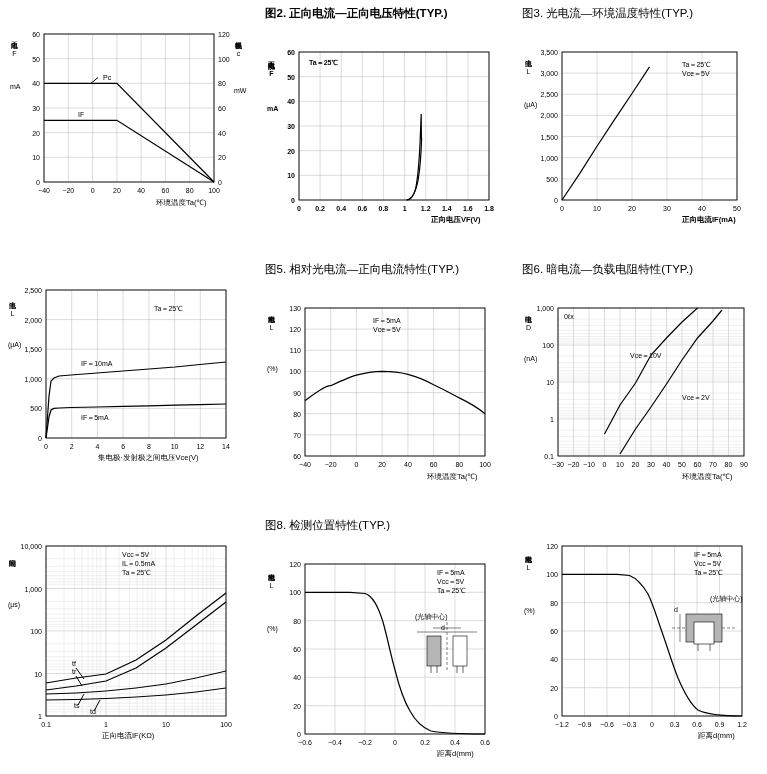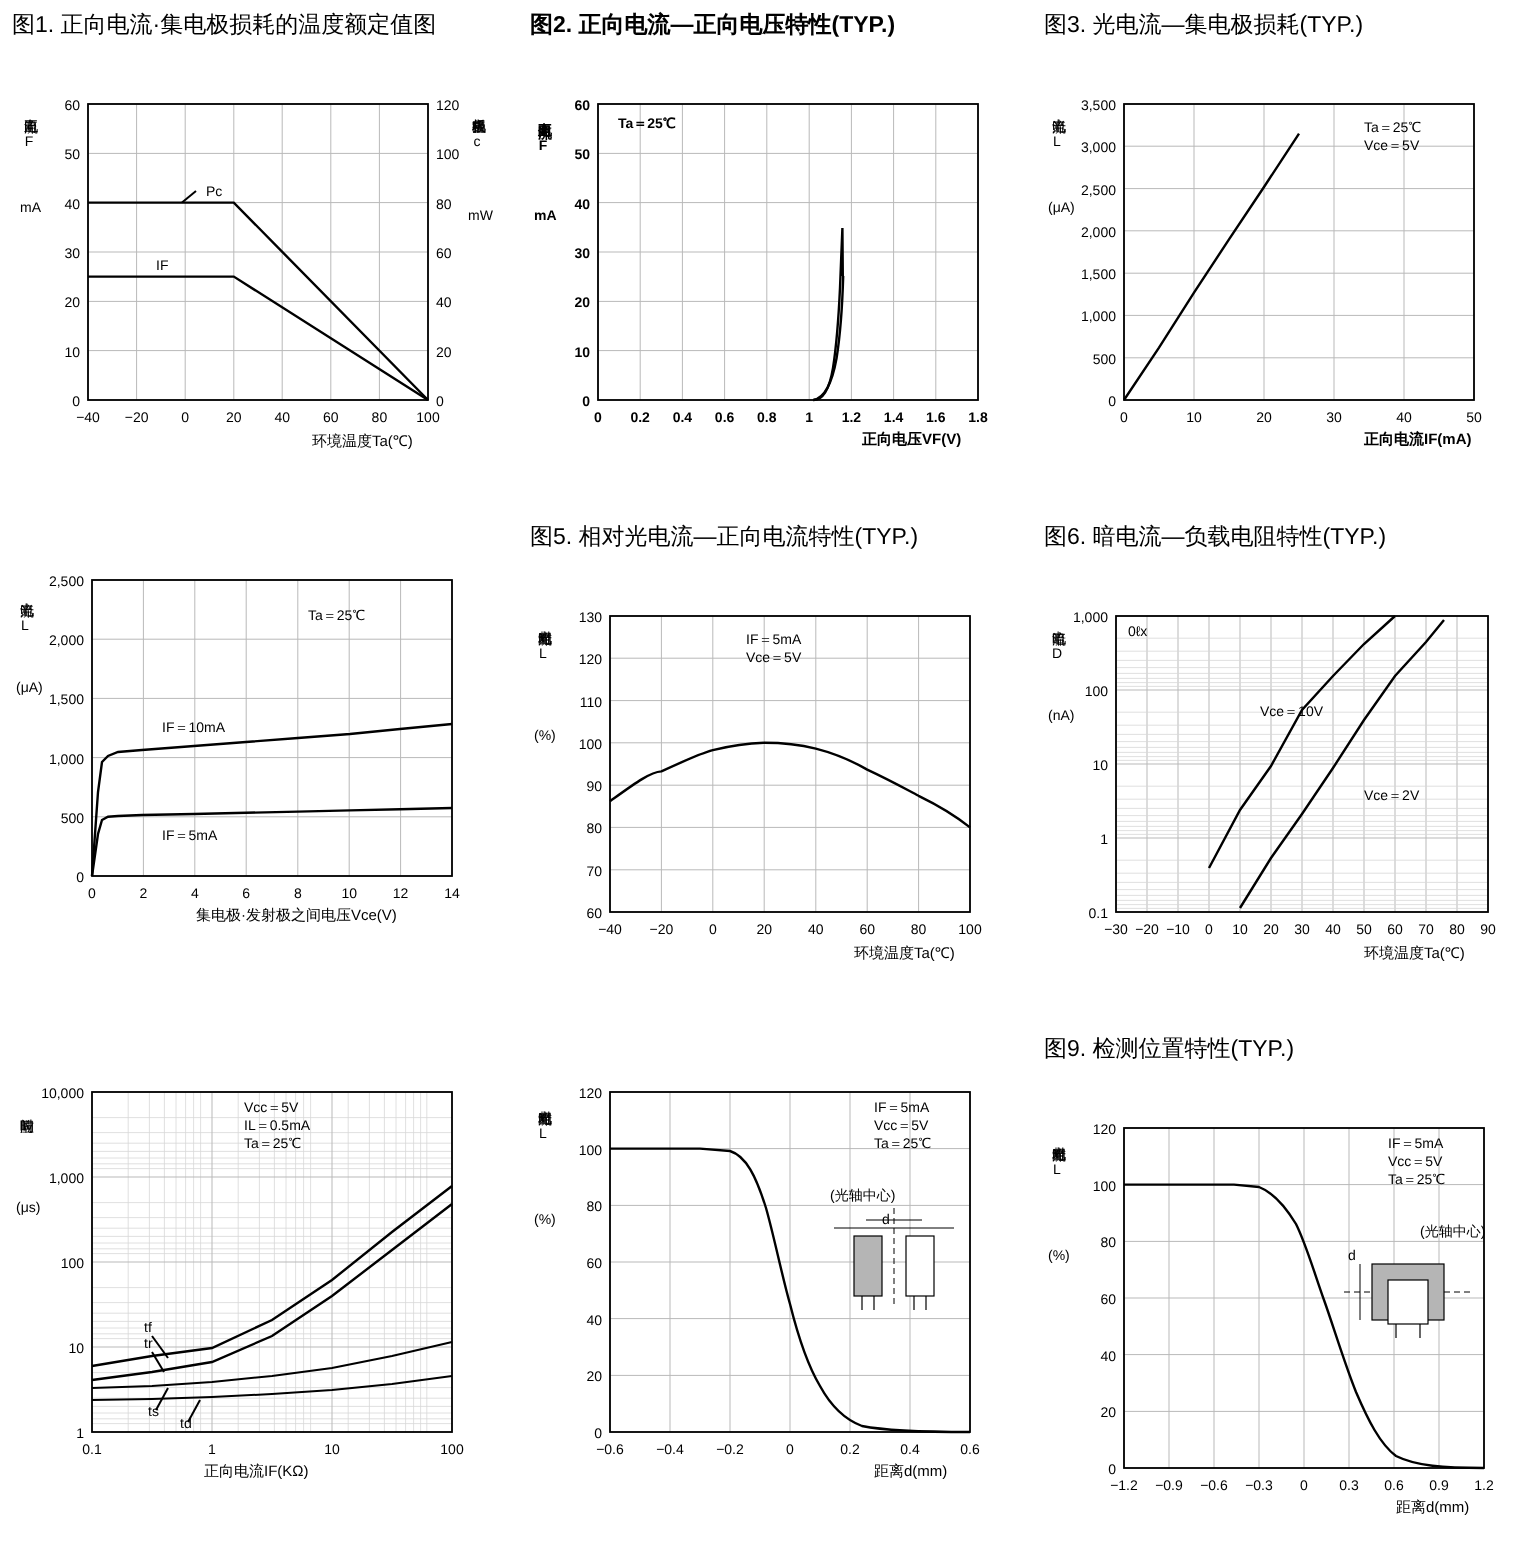--- a/index.html
+++ b/index.html
@@ -18,21 +18,20 @@
   .axis{stroke:#000;stroke-width:.9;fill:none;}
   .curve{stroke:#000;stroke-width:1.2;fill:none;}
   .curve2{stroke:#000;stroke-width:1.0;fill:none;}
 </style>
 </head>
 <body>
 
 <div class="sheet">
 
   <div class="fig" style="left:6px;top:6px;">
-    <div class="fig-title">图1. 正向电流·集电极损耗的温度额定值图</div>
     <div class="plot-wrap">
       <svg width="245" height="208" viewBox="0 0 245 208">
         <rect x="38" y="28" width="170" height="148" fill="#fff" stroke="none"></rect>
 
         <g class="grid">
           <line x1="38" y1="28" x2="38" y2="176"></line>
           <line x1="62.3" y1="28" x2="62.3" y2="176"></line>
           <line x1="86.6" y1="28" x2="86.6" y2="176"></line>
           <line x1="110.9" y1="28" x2="110.9" y2="176"></line>
           <line x1="135.1" y1="28" x2="135.1" y2="176"></line>
@@ -134,21 +133,21 @@
         <text class="tick" x="224" y="187" text-anchor="middle">1.8</text>
       </svg>
       <div class="vtxt" style="left:2px;top:32px;">正向电流 IF</div>
       <div class="ann" style="left:2px;top:80px;">mA</div>
       <div class="ann" style="left:44px;top:34px;">Ta＝25℃</div>
       <div class="xlab" style="left:166px;top:191px;">正向电压VF(V)</div>
     </div>
   </div>
 
   <div class="fig" style="left:522px;top:6px;">
-    <div class="fig-title">图3. 光电流—集电极损耗(TYP.)</div>
+    <div class="fig-title">图3. 光电流—环境温度特性(TYP.)</div>
     <div class="plot-wrap">
       <svg width="245" height="208" viewBox="0 0 245 208">
         <rect x="40" y="28" width="175" height="148" fill="#fff"></rect>
         <g class="grid">
           <line x1="40" y1="28" x2="40" y2="176"></line>
           <line x1="75" y1="28" x2="75" y2="176"></line>
           <line x1="110" y1="28" x2="110" y2="176"></line>
           <line x1="145" y1="28" x2="145" y2="176"></line>
           <line x1="180" y1="28" x2="180" y2="176"></line>
           <line x1="215" y1="28" x2="215" y2="176"></line>
@@ -476,20 +475,21 @@
       <div class="vtxt" style="left:2px;top:36px;">响应时间</div>
       <div class="ann" style="left:2px;top:82px;">(μs)</div>
       <div class="ann" style="left:116px;top:32px;">Vcc＝5V
 IL＝0.5mA
 Ta＝25℃</div>
       <div class="xlab" style="left:96px;top:213px;">正向电流IF(KΩ)</div>
     </div>
   </div>
 
   <div class="fig" style="left:265px;top:518px;">
+    <div class="fig-title">图8. 检测位置特性(TYP.)</div>
     <div class="plot-wrap" style="height:230px;">
       <svg width="245" height="230" viewBox="0 0 245 230">
         <rect x="40" y="28" width="180" height="170" fill="#fff"></rect>
         <g class="grid">
           <line x1="40" y1="28" x2="40" y2="198"></line>
           <line x1="70" y1="28" x2="70" y2="198"></line>
           <line x1="100" y1="28" x2="100" y2="198"></line>
           <line x1="130" y1="28" x2="130" y2="198"></line>
           <line x1="160" y1="28" x2="160" y2="198"></line>
           <line x1="190" y1="28" x2="190" y2="198"></line>
@@ -537,21 +537,20 @@
       <div class="ann" style="left:2px;top:88px;">(%)</div>
       <div class="ann" style="left:172px;top:32px;">IF＝5mA
 Vcc＝5V
 Ta＝25℃</div>
       <div class="ann" style="left:150px;top:76px;">(光轴中心)</div>
       <div class="xlab" style="left:172px;top:213px;">距离d(mm)</div>
     </div>
   </div>
 
   <div class="fig" style="left:522px;top:518px;">
-    <div class="fig-title">图9. 检测位置特性(TYP.)</div>
     <div class="plot-wrap" style="height:230px;">
       <svg width="245" height="230" viewBox="0 0 245 230">
         <rect x="40" y="28" width="180" height="170" fill="#fff"></rect>
         <g class="grid">
           <line x1="40" y1="28" x2="40" y2="198"></line>
           <line x1="62.5" y1="28" x2="62.5" y2="198"></line>
           <line x1="85" y1="28" x2="85" y2="198"></line>
           <line x1="107.5" y1="28" x2="107.5" y2="198"></line>
           <line x1="130" y1="28" x2="130" y2="198"></line>
           <line x1="152.5" y1="28" x2="152.5" y2="198"></line>

